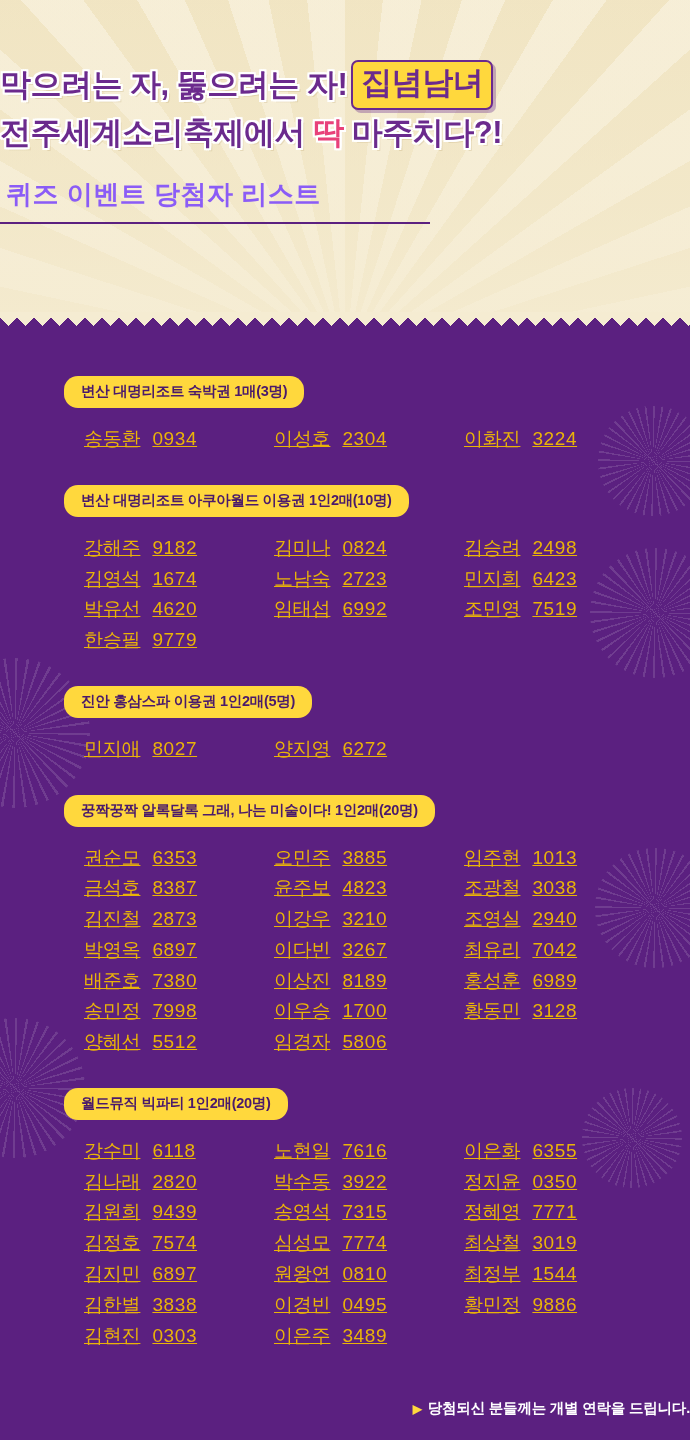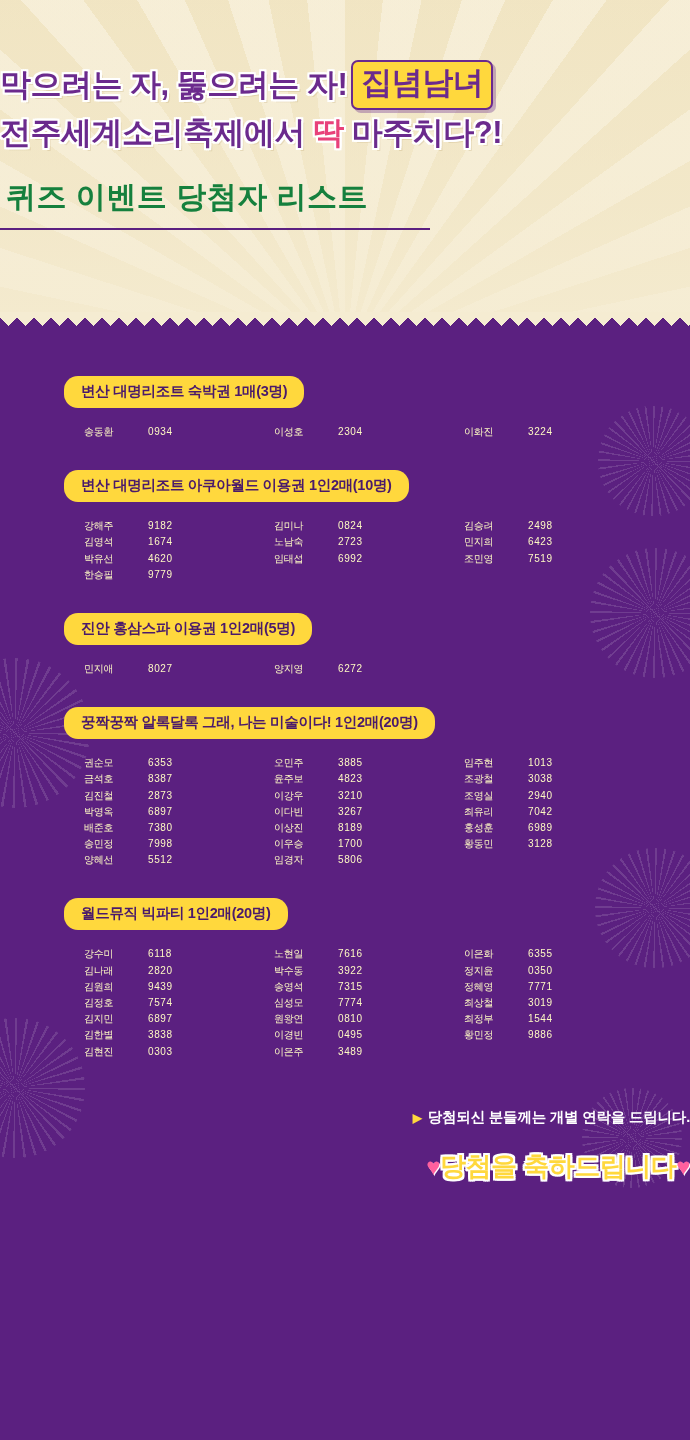--- a/index.html
+++ b/index.html
@@ -77,23 +77,23 @@
     text-shadow:
       2px 0 0 #fff, -2px 0 0 #fff, 0 2px 0 #fff, 0 -2px 0 #fff,
       2px 2px 0 #fff, -2px 2px 0 #fff, 2px -2px 0 #fff, -2px -2px 0 #fff;
   }
   .subtitle-wrap {
     margin-top: 22px;
     display: inline-block;
     position: relative;
   }
   .subtitle {
-    font-size: 30px;
+    font-size: 26px;
     font-weight: bold;
-    color: #15803d;
+    color: #8b5cf6;
     letter-spacing: 0.5px;
     padding: 0 6px 10px 6px;
     white-space: nowrap;
   }
   .subtitle-underline {
     height: 2px;
     background: #5b2080;
     width: 430px;
     margin: 0 auto;
   }
@@ -158,25 +158,26 @@
     display: flex;
     margin-top: 16px;
     padding-left: 44px;
   }
   .col {
     width: 190px;
     flex: 0 0 190px;
   }
   .entry {
     display: flex;
-    color: #fef9c3;
-    font-size: 10px;
+    color: #eab308;
+    font-size: 19px;
     line-height: 1.62;
     letter-spacing: -0.2px;
     white-space: nowrap;
+    text-decoration: underline;
   }
   .entry .nm { min-width: 52px; }
   .entry .no { margin-left: 12px; letter-spacing: 0.6px; }
 
   
   .footer {
     position: relative;
     text-align: right;
     padding: 18px 0 36px 0;
   }

